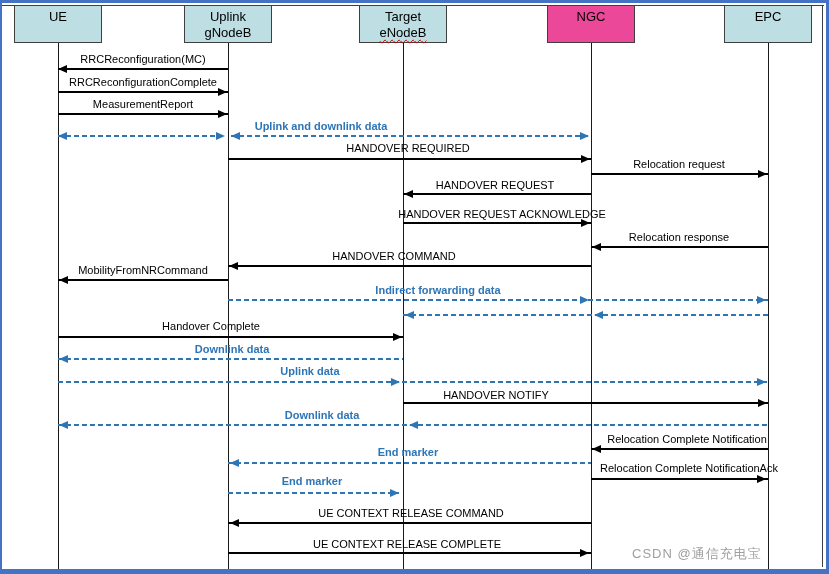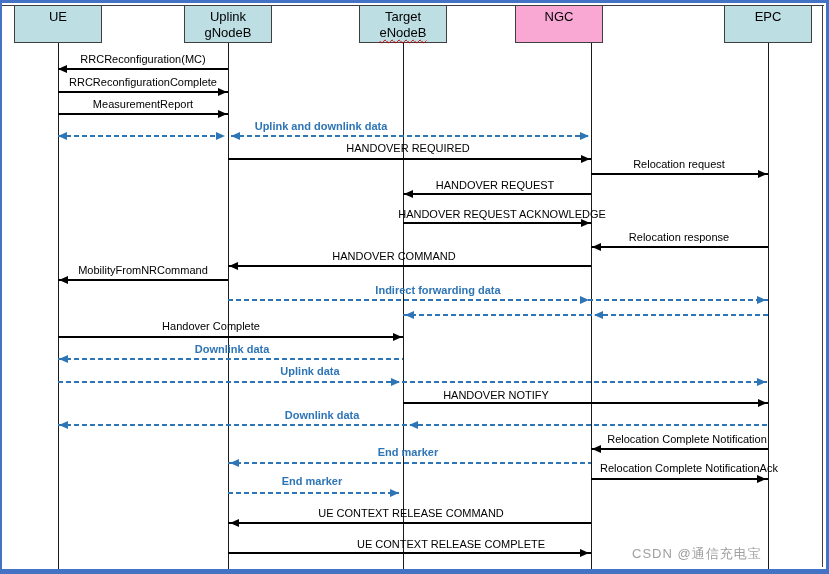--- a/index.html
+++ b/index.html
@@ -63,21 +63,21 @@
       <div class="actor-box" style="left: 182px; background: rgb(189, 222, 227); border-color: rgb(63, 63, 63);">
         <div>Uplink</div>
         <div>gNodeB</div>
       </div>
       <div class="lifeline" style="left: 401px;"></div>
       <div class="actor-box" style="left: 357px; background: rgb(189, 222, 227); border-color: rgb(63, 63, 63);">
         <div>Target</div>
         <div class="squiggle">eNodeB</div>
       </div>
       <div class="lifeline" style="left: 589px;"></div>
-      <div class="actor-box" style="left: 513px; background: #f9a8d4; border-color: rgb(63, 63, 63);">
+      <div class="actor-box" style="left: 545px; background: #ec4899; border-color: rgb(63, 63, 63);">
         <div>NGC</div>
       </div>
       <div class="lifeline" style="left: 766px;"></div>
       <div class="actor-box" style="left: 722px; background: rgb(189, 222, 227); border-color: rgb(63, 63, 63);">
         <div>EPC</div>
       </div>
       <div class="mline solid" style="left: 56px; width: 170px; top: 65px;"></div>
       <div class="ah left k" style="top: 62px; left: 56px;"></div>
       <div class="msg-label" style="left: 141px; top: 50px;">RRCReconfiguration(MC)</div>
       <div class="mline solid" style="left: 56px; width: 170px; top: 88px;"></div>
@@ -148,16 +148,16 @@
       <div class="ah right k" style="top: 472px; left: 755px;"></div>
       <div class="msg-label" style="left: 687px; top: 459px;">Relocation Complete NotificationAck</div>
       <div class="mline dashed" style="left: 226px; width: 171px; top: 489px;"></div>
       <div class="ah right b" style="top: 486px; left: 388px;"></div>
       <div class="msg-label blue" style="left: 310px; top: 472px;">End marker</div>
       <div class="mline solid" style="left: 226px; width: 363px; top: 519px;"></div>
       <div class="ah left k" style="top: 516px; left: 228px;"></div>
       <div class="msg-label" style="left: 409px; top: 504px;">UE CONTEXT RELEASE COMMAND</div>
       <div class="mline solid" style="left: 226px; width: 363px; top: 549px;"></div>
       <div class="ah right k" style="top: 546px; left: 578px;"></div>
-      <div class="msg-label" style="left: 405px; top: 535px; margin-left: 44px;">UE CONTEXT RELEASE COMPLETE</div>
+      <div class="msg-label" style="left: 405px; top: 535px;">UE CONTEXT RELEASE COMPLETE</div>
     </div>
   <div id="watermark" style="color: rgb(158, 158, 158);">CSDN @通信充电宝</div>
 </div>
 
 </body></html>

